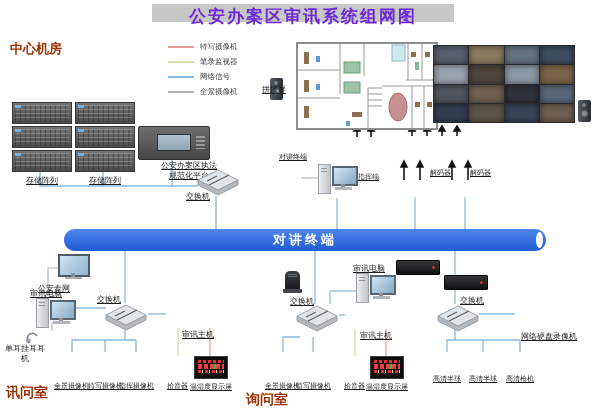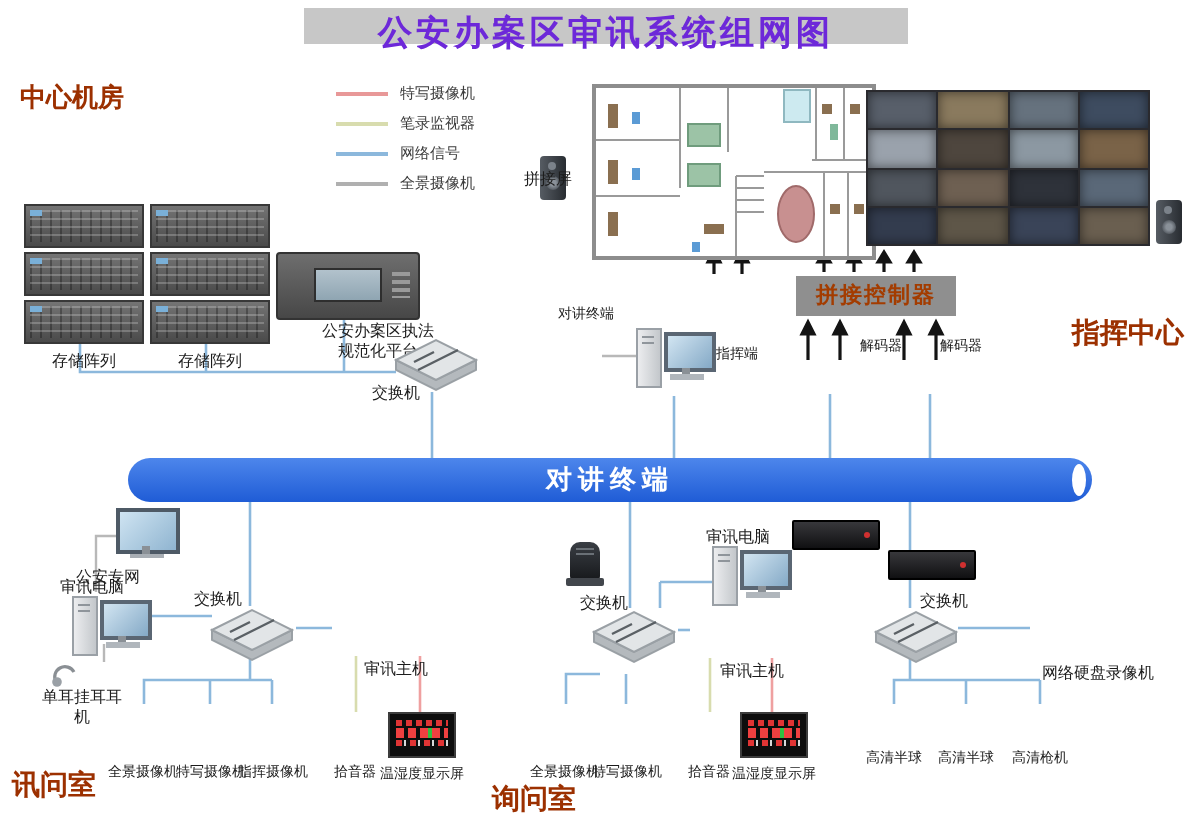--- a/index.html
+++ b/index.html
@@ -5,21 +5,21 @@
   html,body{margin:0;padding:0;background:#fff;}
   .canvas{position:relative;width:600px;height:412px;background:#fff;overflow:hidden;
           font-family:"Liberation Sans","DejaVu Sans",sans-serif;outline:1px solid #ececec;}
   .abs{position:absolute;}
   svg{display:block;}
   
   .title-bar{left:152px;top:4px;width:302px;height:18px;background:#c7c7c7;
              color:#6d28d9;font-weight:bold;font-size:17px;line-height:25px;
              text-align:center;letter-spacing:2px;}
   .region-lbl{color:#9c3000;font-weight:bold;white-space:nowrap;}
-  .dev-lbl{font-size:8px;color:#1c1c1c;white-space:nowrap;}
+  .dev-lbl{font-size:8px;color:#1c1c1c;white-space:nowrap;text-decoration:underline;}
   .dev-lbl.sm{font-size:7px;}
   .dev-lbl.wrap{white-space:normal;text-align:center;line-height:1.25;}
   
   .legend-row{position:absolute;display:flex;align-items:center;gap:6px;}
   .legend-line{width:26px;height:2px;background:#999;}
   .legend-txt{font-size:7.5px;color:#3c3c3c;white-space:nowrap;}
   
   .rackstack{width:60px;}
   .ru{position:relative;height:20px;margin-bottom:2px;background:linear-gradient(180deg,#747474,#4a4a4a);
       border:1px solid #383838;}
@@ -74,21 +74,21 @@
       background:linear-gradient(180deg,#4d86ec,#1f5cd6);color:#fff;font-weight:bold;
       font-size:13px;text-align:center;line-height:22px;letter-spacing:3px;}
   .net-bar::after{content:"";position:absolute;right:3px;top:3px;width:7px;height:16px;
       background:#fff;border-radius:50%;}
   .wall-grid{left:433px;top:45px;width:142px;height:78px;display:grid;
       grid-template-columns:repeat(4,1fr);grid-auto-rows:1fr;gap:1px;background:#2a2a2e;
       border:1px solid #2a2a2e;box-sizing:border-box;}
   .wall-cell{box-shadow:inset 0 0 6px rgba(0,0,0,.55);}
   .floorplan{left:296px;top:42px;}
   .headset-lbl{left:5px;top:344px;width:40px;font-size:8px;color:#1c1c1c;
-      text-align:center;line-height:1.25;margin-left:16px;}
+      text-align:center;line-height:1.25;}
 </style>
 </head>
 <body>
 
 <div class="canvas">
 
   <svg class="abs" style="left:0;top:0;" width="600" height="412">
     <g stroke="#8cb8dc" stroke-width="1.3" fill="none">
       <path d="M40,172 V186 H198"></path>
         <path d="M103,172 V186"></path>
@@ -249,35 +249,33 @@
       <div class="wall-cell" style="background: rgb(80, 86, 94);"></div>
       <div class="wall-cell" style="background: rgb(110, 96, 82);"></div>
       <div class="wall-cell" style="background: rgb(46, 50, 58);"></div>
       <div class="wall-cell" style="background: rgb(90, 104, 120);"></div>
       <div class="wall-cell" style="background: rgb(51, 60, 78);"></div>
       <div class="wall-cell" style="background: rgb(94, 86, 72);"></div>
       <div class="wall-cell" style="background: rgb(58, 68, 88);"></div>
       <div class="wall-cell" style="background: rgb(106, 95, 80);"></div>
     </div>
   <div class="abs speaker" style="left:578px;top:44px;"></div>
-  <div class="abs controller-box" style="left:398px;top:138px;">拼接控制器</div>
   <div class="abs decoder-dev" style="left:396px;top:182px;"></div>
   <div class="abs dev-lbl sm" style="left:430px;top:168px;">解码器</div>
   <div class="abs decoder-dev" style="left:444px;top:182px;"></div>
   <div class="abs dev-lbl sm" style="left:470px;top:168px;">解码器</div>
   <div class="abs dev-lbl sm" style="left:279px;top:152px;">对讲终端</div>
   <div class="abs intercom-dev" style="left:285px;top:163px;"></div>
   <div class="abs pc" style="left:318px;top:162px;width:38px;height:34px;">
     <div class="tower"></div>
       <div class="mon"></div>
       <div class="stand"></div>
       <div class="base"></div>
   </div>
   <div class="abs dev-lbl sm" style="left:358px;top:172px;">指挥端</div>
-  <div class="abs region-lbl" style="left:536px;top:158px;font-size:14px;">指挥中心</div>
 
   <div class="abs net-bar">对讲终端</div>
 
   <div class="abs monitor-dev" style="left:58px;top:254px;width:32px;height:26px;">
     <div class="scr"></div>
       <div class="stand"></div>
       <div class="base"></div>
   </div>
   <div class="abs dev-lbl" style="left:38px;top:283px;">公安专网</div>
   <div class="abs dev-lbl" style="left:30px;top:288px;">审讯电脑</div>

